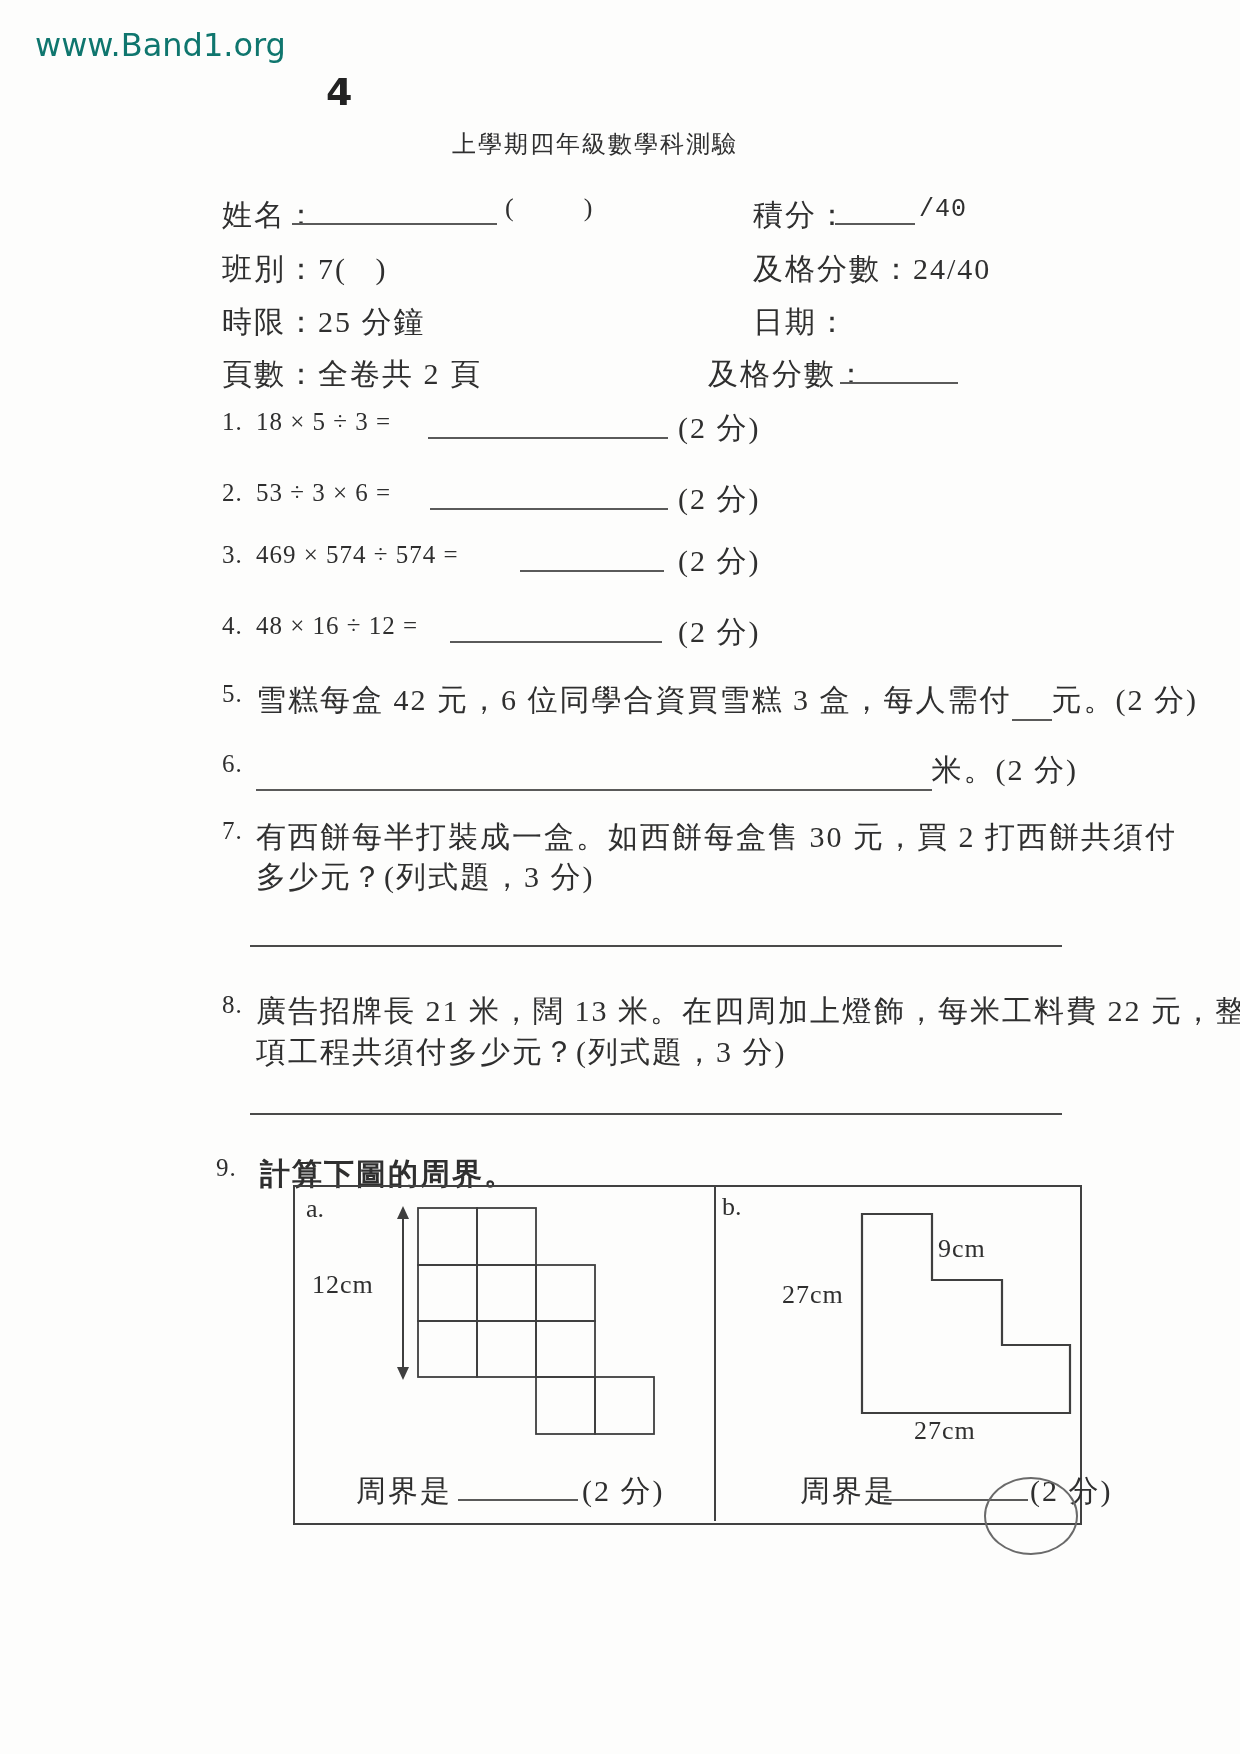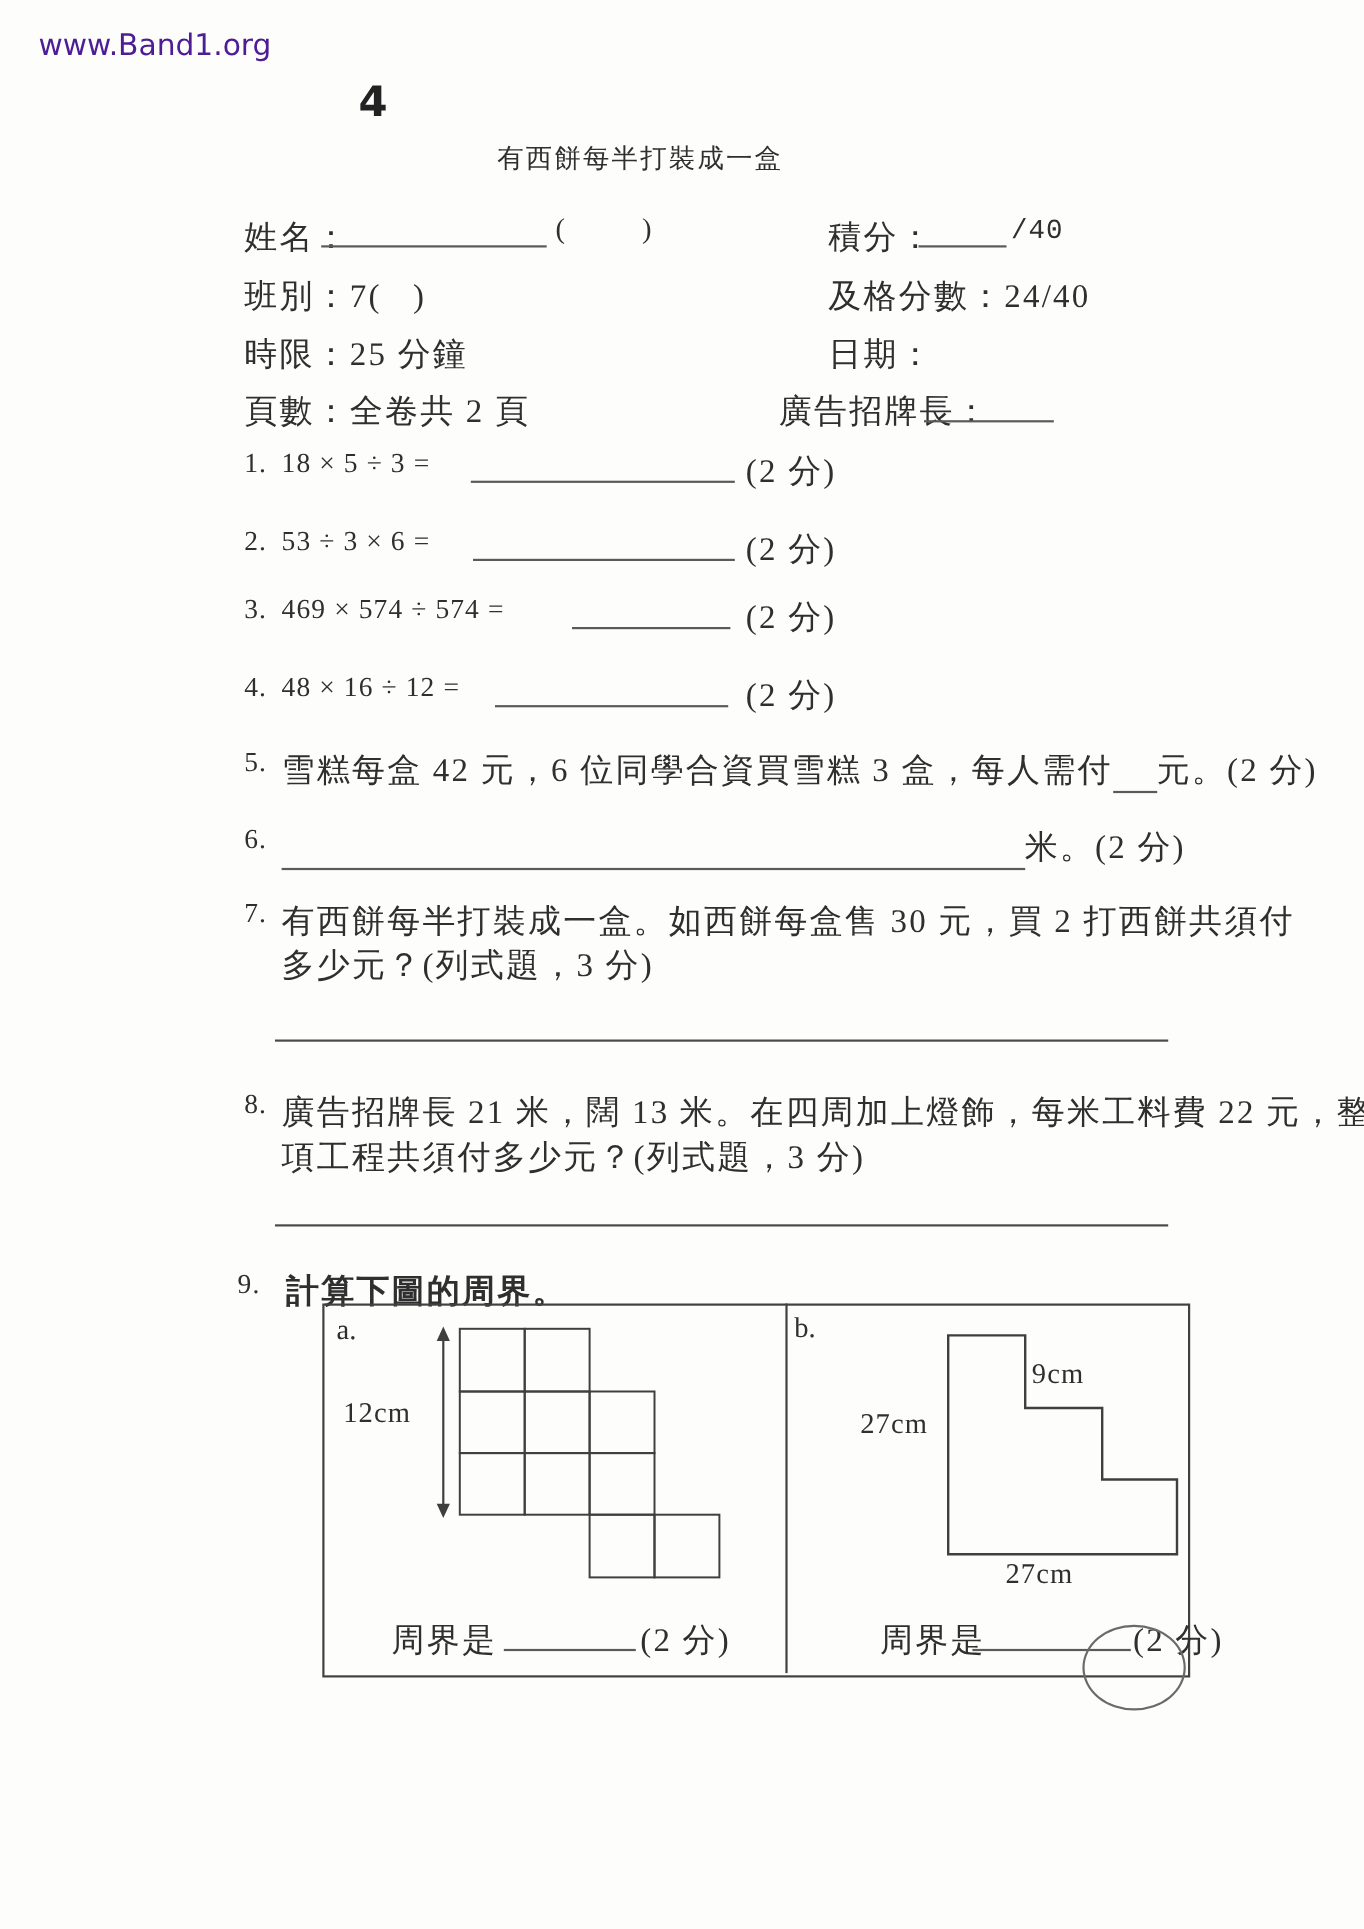--- a/index.html
+++ b/index.html
@@ -14,42 +14,42 @@
   .rule{border-top:2px solid #4a4a4a;height:0;}
   .figbox{border:2px solid #414141;}
   .divider{border-left:2px solid #414141;width:0;}
   .dimlabel{font-size:26px;letter-spacing:1px;}
   .panel-letter{font-size:26px;}
   svg{display:block;}
 </style>
 </head>
 <body>
 
-<div class="abs" style="left:35px;top:26px;font-family:'DejaVu Sans',sans-serif;font-size:27px;color:#4c1d95;">www.Band1.org</div>
+<div class="abs" style="left:35px;top:26px;font-family:'DejaVu Sans',sans-serif;font-size:32px;color:#0f766e;">www.Band1.org</div>
 
 <div class="abs" style="left:326px;top:70px;font-family:'DejaVu Sans',sans-serif;font-weight:bold;font-size:38px;color:#222;">4</div>
 
-<div class="abs cjk" style="left:452px;top:128px;font-size:24px;">有西餅每半打裝成一盒</div>
+<div class="abs cjk" style="left:452px;top:128px;font-size:24px;">上學期四年級數學科測驗</div>
 
 <div class="abs cjk" style="left:222px;top:195px;">姓名：</div>
 <div class="abs blank" style="left:292px;top:197px;width:205px;height:26px;"></div>
 <div class="abs cjk" style="left:505px;top:193px;font-size:26px;">(        )</div>
 
 <div class="abs cjk" style="left:753px;top:195px;">積分：</div>
 <div class="abs blank" style="left:835px;top:197px;width:80px;height:26px;"></div>
 <div class="abs eq" style="left:919px;top:195px;font-family:Liberation Mono, monospace;">/40</div>
 
 <div class="abs cjk" style="left:222px;top:249px;">班別：7(   )</div>
 <div class="abs cjk" style="left:753px;top:249px;">及格分數：24/40</div>
 
 <div class="abs cjk" style="left:222px;top:302px;">時限：25 分鐘</div>
 <div class="abs cjk" style="left:753px;top:302px;">日期：</div>
 
 <div class="abs cjk" style="left:222px;top:354px;">頁數：全卷共 2 頁</div>
-<div class="abs cjk" style="left:708px;top:354px;">廣告招牌長：</div>
+<div class="abs cjk" style="left:708px;top:354px;">及格分數：</div>
 <div class="abs blank" style="left:840px;top:356px;width:118px;height:26px;"></div>
 
 <div class="abs eq" style="left:222px;top:408px;">1.</div>
 <div class="abs eq" style="left:256px;top:408px;">18 × 5 ÷ 3 =</div>
 <div class="abs blank" style="left:428px;top:409px;width:240px;height:28px;"></div>
 <div class="abs cjk" style="left:678px;top:408px;">(2 分)</div>
 
 <div class="abs eq" style="left:222px;top:479px;">2.</div>
 <div class="abs eq" style="left:256px;top:479px;">53 ÷ 3 × 6 =</div>
 <div class="abs blank" style="left:430px;top:480px;width:238px;height:28px;"></div>

